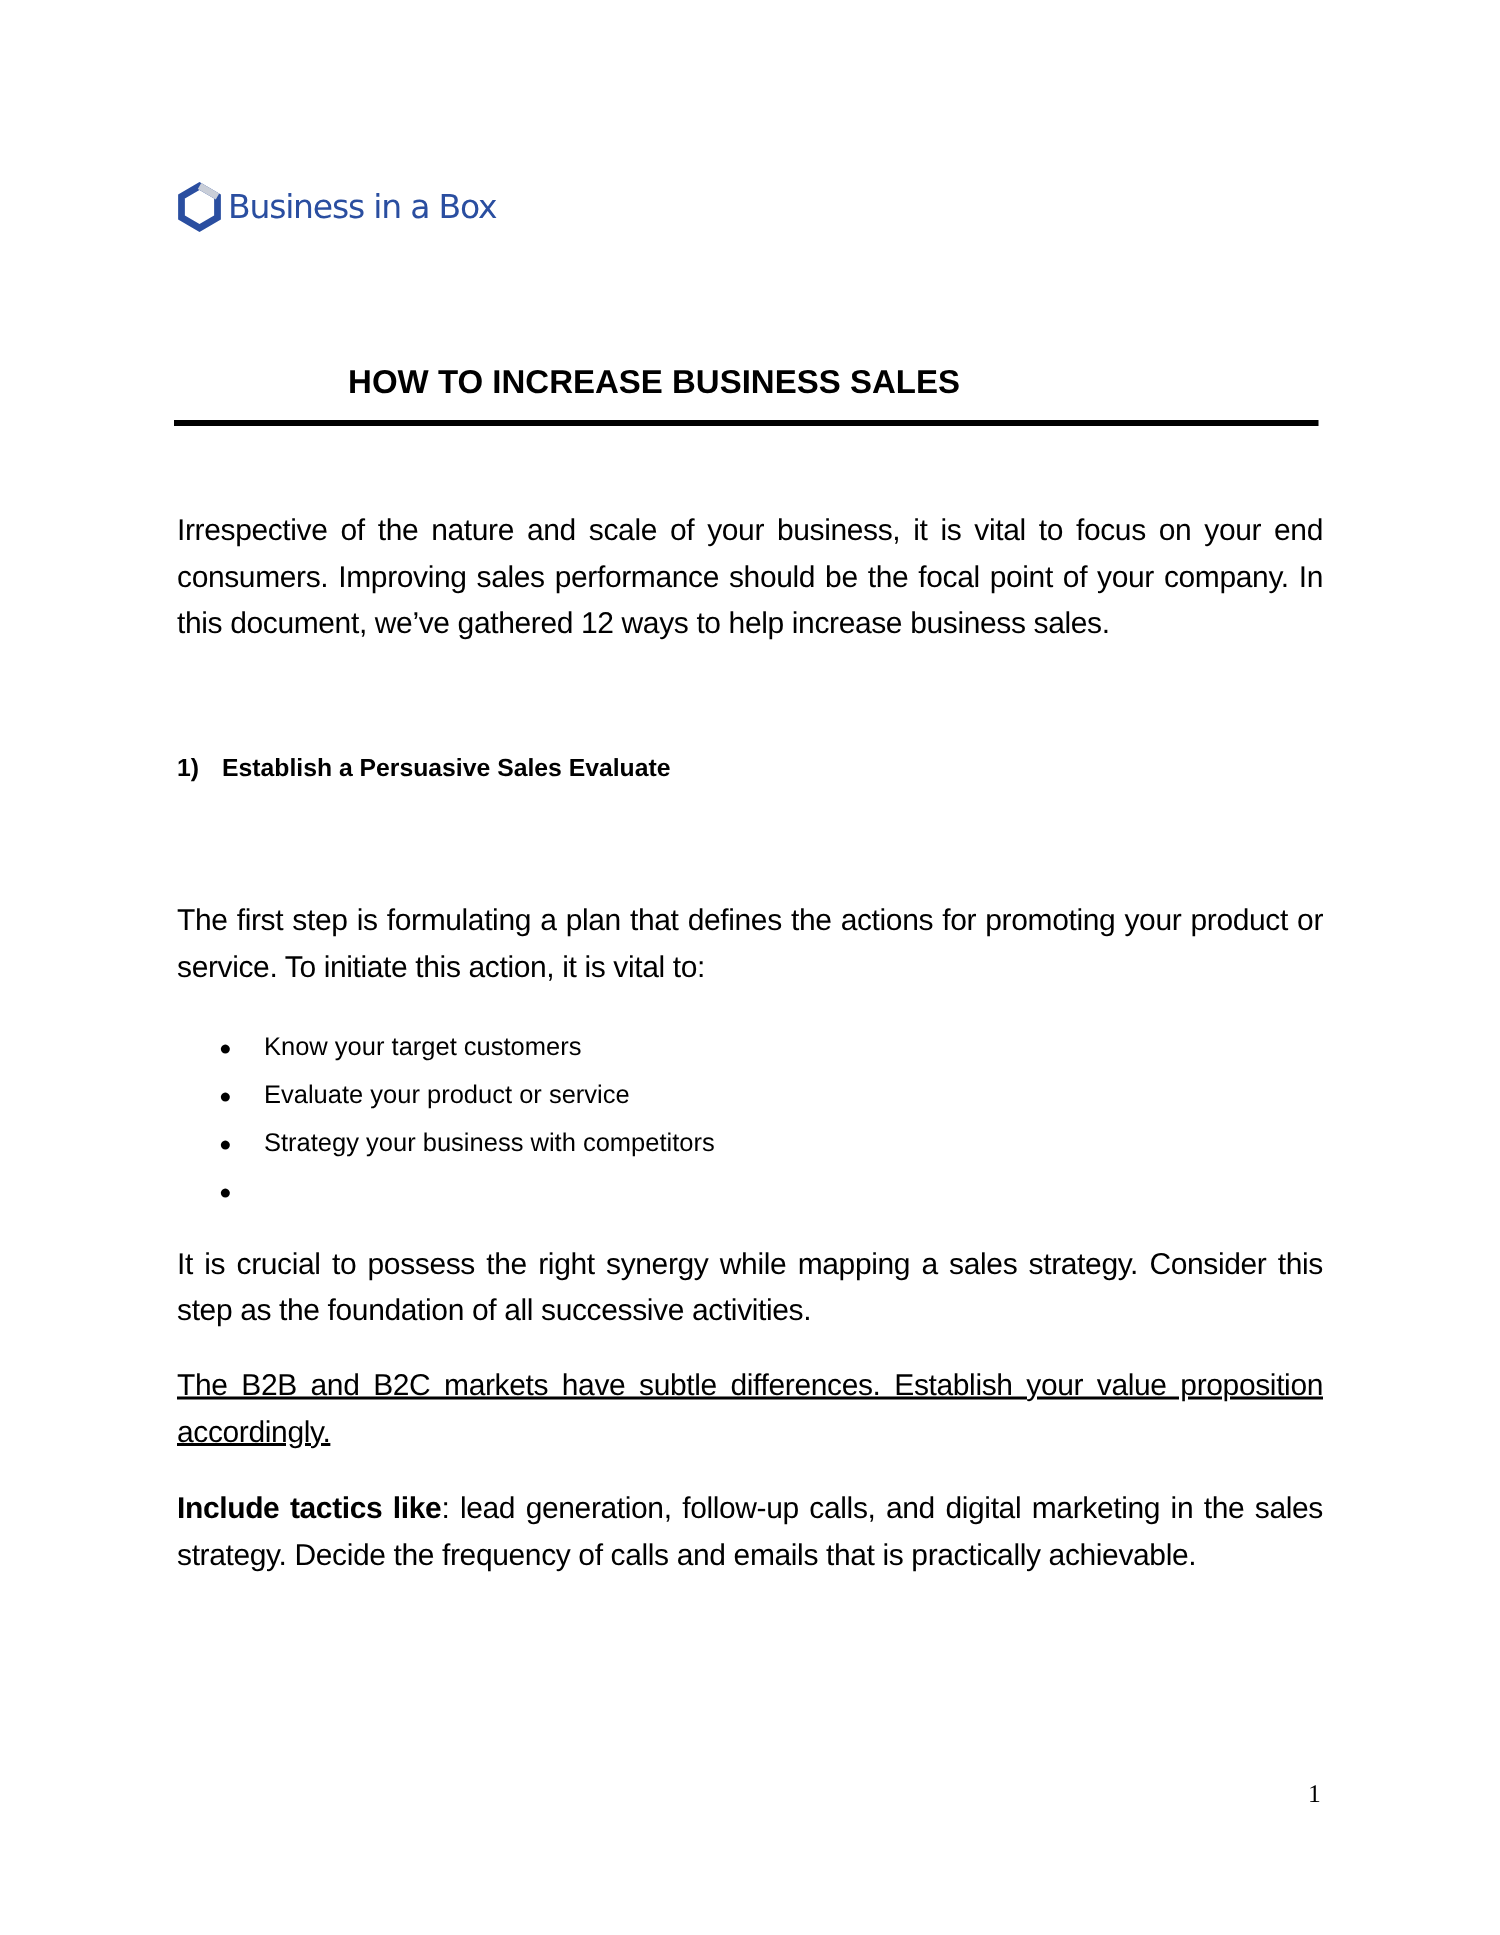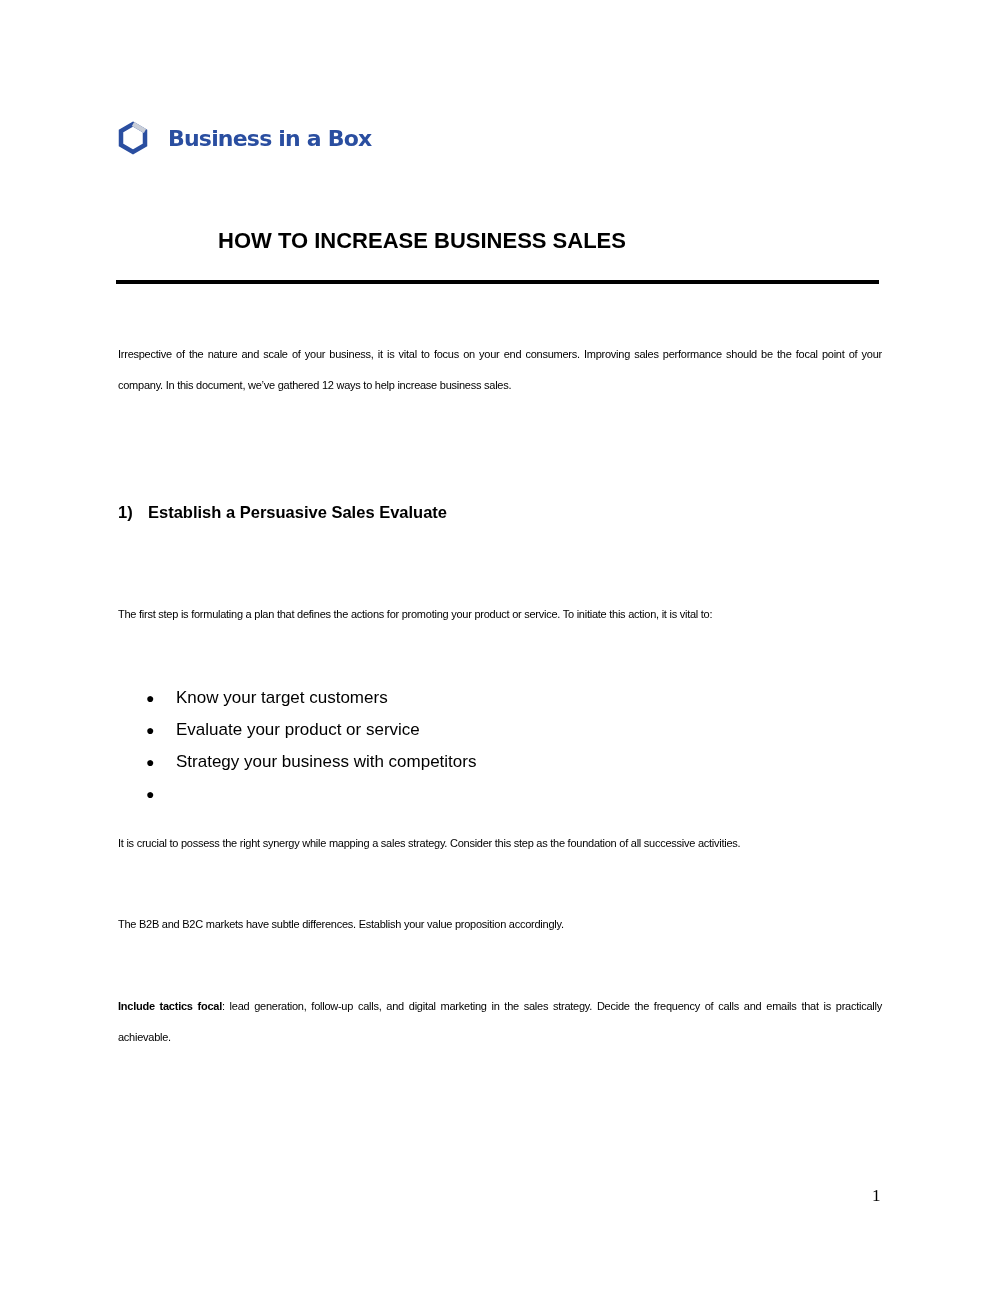--- a/index.html
+++ b/index.html
@@ -14,50 +14,50 @@
     .logo {
       position: absolute;
       left: 118px;
       top: 120px;
       height: 36px;
       display: flex;
       align-items: center;
     }
     .logo svg { width: 30px; height: 34px; display: block; }
     .logo-text {
-      margin-left: 20px;
+      margin-left: 4px;
       font-family: "DejaVu Sans", sans-serif;
-      font-weight: bold;
+      font-weight: normal;
       font-size: 22px;
       letter-spacing: -0.8px;
       color: #2a4ea0;
     }
     .title {
       position: absolute;
       left: 0;
       width: 844px;
       top: 228px;
       text-align: center;
       font-weight: bold;
       font-size: 22px;
-      margin: 0;
+      margin: 14px;
     }
     .rule {
       position: absolute;
       left: 116px;
       width: 763px;
       top: 280px;
       height: 4px;
       background: #000;
     }
     .para {
       position: absolute;
       left: 118px;
       width: 764px;
-      font-size: 11px;
+      font-size: 20px;
       line-height: 31px;
       text-align: justify;
       margin: 0;
       letter-spacing: -0.25px;
     }
     .heading {
       position: absolute;
       left: 118px;
       top: 503px;
       font-weight: bold;
@@ -132,17 +132,17 @@
       <span class="dot">●</span>
       <span>Strategy your business with competitors</span>
     </li>
   <li>
       <span class="dot">●</span>
     </li>
 </ul>
 
 <p class="para" style="top:828px;">It is crucial to possess the right synergy while mapping a sales strategy. Consider this step as the foundation of all successive activities.</p>
 
-<p class="para" style="top:909px;">The B2B and B2C markets have subtle differences. Establish your value proposition accordingly.</p>
+<p class="para" style="top:909px;text-decoration:underline;">The B2B and B2C markets have subtle differences. Establish your value proposition accordingly.</p>
 
-<p class="para" style="top:991px;"><b>Include tactics focal</b><span>: lead generation, follow-up calls, and digital marketing in the sales strategy. Decide the frequency of calls and emails that is practically achievable.</span></p>
+<p class="para" style="top:991px;"><b>Include tactics like</b><span>: lead generation, follow-up calls, and digital marketing in the sales strategy. Decide the frequency of calls and emails that is practically achievable.</span></p>
 
 <div class="page-num">1</div>
 
 </body></html>

